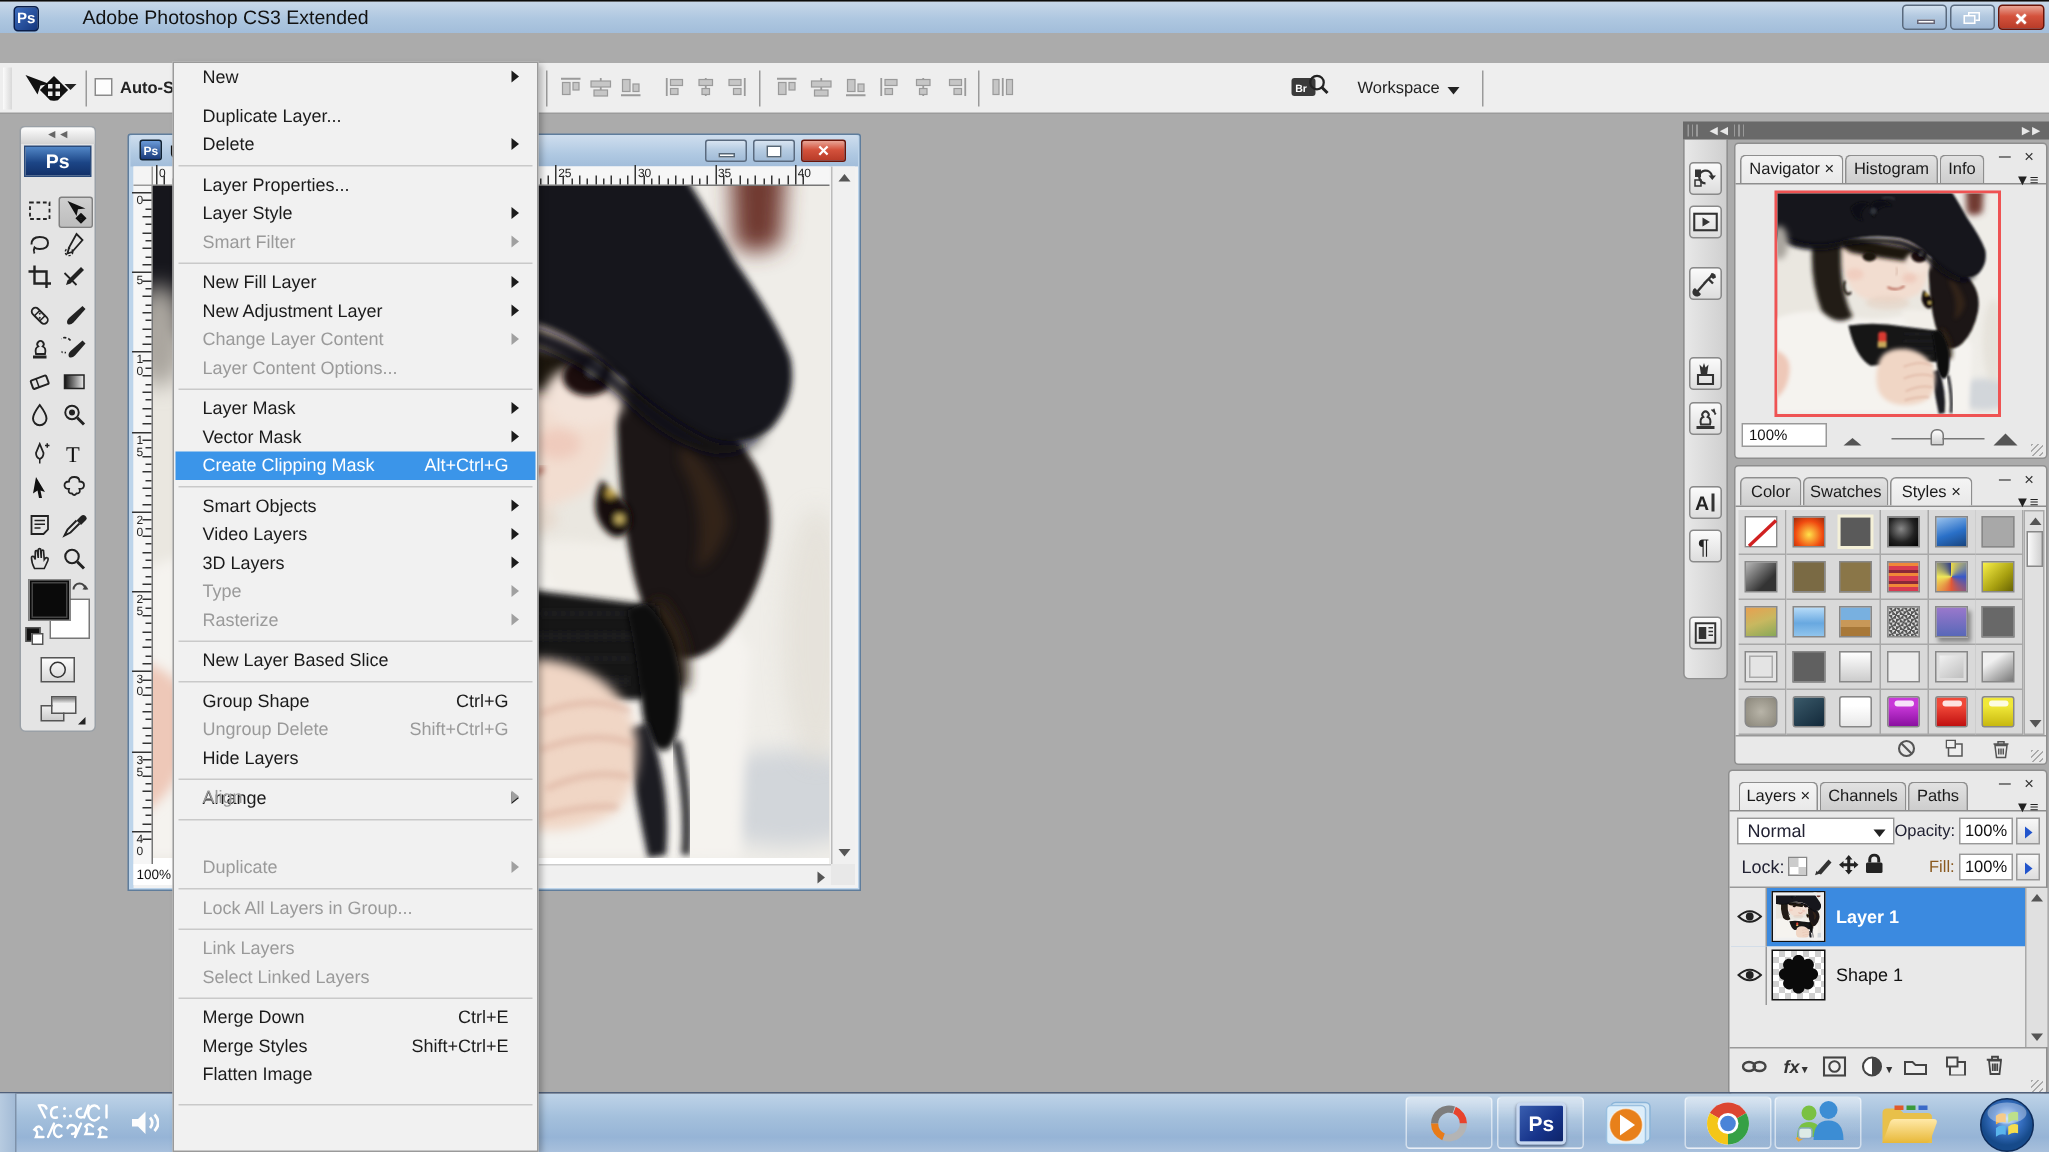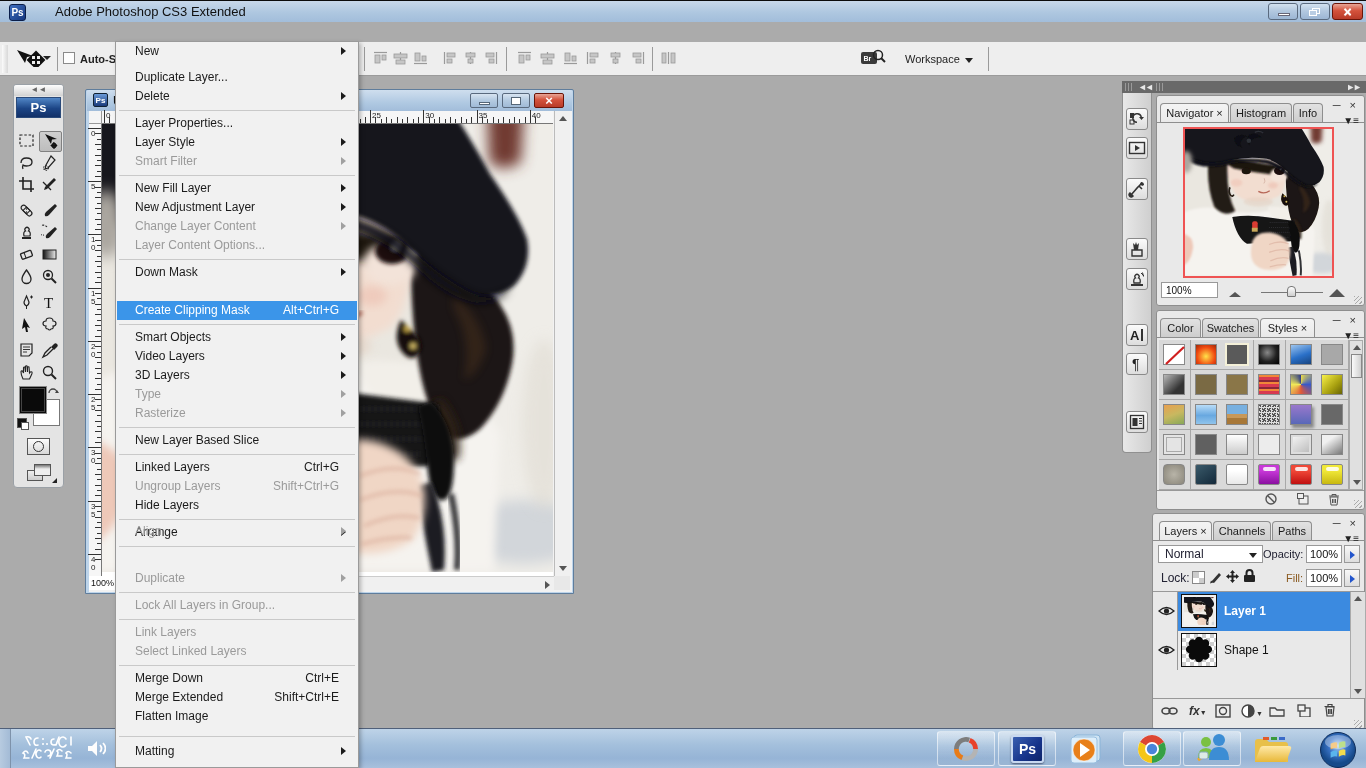--- a/index.html
+++ b/index.html
@@ -984,21 +984,25 @@
       </div>
       <div class="mitem gray" style="top:194px">
         <span class="lab">Layer Content Options...</span>
       </div>
       <div class="mitem gray" style="top:175px">
         <span class="lab">Change Layer Content</span>
         <span class="sub"></span>
       </div>
       <div class="msep" style="top:217px"></div>
       <div class="mitem" style="top:221px">
-        <span class="lab">Down Mask</span>
+        <span class="lab">Layer Mask</span>
+        <span class="sub"></span>
+      </div>
+      <div class="mitem" style="top:240px">
+        <span class="lab">Vector Mask</span>
         <span class="sub"></span>
       </div>
       <div class="mitem hi" style="top:259px">
         <span class="lab">Create Clipping Mask</span>
         <span class="sc">Alt+Ctrl+G</span>
       </div>
       <div class="msep" style="top:282px"></div>
       <div class="mitem" style="top:286px">
         <span class="lab">Smart Objects</span>
         <span class="sub"></span>
@@ -1018,25 +1022,25 @@
       <div class="mitem gray" style="top:343px">
         <span class="lab">Type</span>
         <span class="sub"></span>
       </div>
       <div class="msep" style="top:385px"></div>
       <div class="mitem" style="top:389px">
         <span class="lab">New Layer Based Slice</span>
       </div>
       <div class="msep" style="top:412px"></div>
       <div class="mitem" style="top:416px">
-        <span class="lab">Linked Layers</span>
+        <span class="lab">Group Shape</span>
         <span class="sc">Ctrl+G</span>
       </div>
       <div class="mitem gray" style="top:435px">
-        <span class="lab">Ungroup Layers</span>
+        <span class="lab">Ungroup Delete</span>
         <span class="sc">Shift+Ctrl+G</span>
       </div>
       <div class="mitem" style="top:454px">
         <span class="lab">Hide Layers</span>
       </div>
       <div class="msep" style="top:477px"></div>
       <div class="mitem" style="top:481px">
         <span class="lab">Arrange</span>
         <span class="sub"></span>
       </div>
@@ -1059,31 +1063,27 @@
       </div>
       <div class="mitem gray" style="top:600px">
         <span class="lab">Select Linked Layers</span>
       </div>
       <div class="msep" style="top:623px"></div>
       <div class="mitem" style="top:627px">
         <span class="lab">Merge Down</span>
         <span class="sc">Ctrl+E</span>
       </div>
       <div class="mitem" style="top:646px">
-        <span class="lab">Merge Extended</span>
+        <span class="lab">Merge Styles</span>
         <span class="sc">Shift+Ctrl+E</span>
       </div>
       <div class="mitem" style="top:665px">
         <span class="lab">Flatten Image</span>
       </div>
       <div class="msep" style="top:694px"></div>
-      <div class="mitem" style="top:700px">
-        <span class="lab">Matting</span>
-        <span class="sub"></span>
-      </div>
     </div>
 
 <div id="taskbar">
       <div id="showdesk"></div>
 <svg class="abs" style="left:16px;top:5px" width="60" height="28" viewBox="0 0 60 28">
  <g stroke="#fff" stroke-width="1.6" fill="none" stroke-linecap="round">
   <path d="M55,3 v8 M50,5 a4,5 0 1 0 0,6"></path>
           <path d="M43,3 l-3,8 M38,5 a3,3 0 1 0 3,3"></path>
           <circle cx="31" cy="10" r="1" fill="#fff" stroke="none"></circle>
           <circle cx="27" cy="5" r="1" fill="#fff" stroke="none"></circle>

